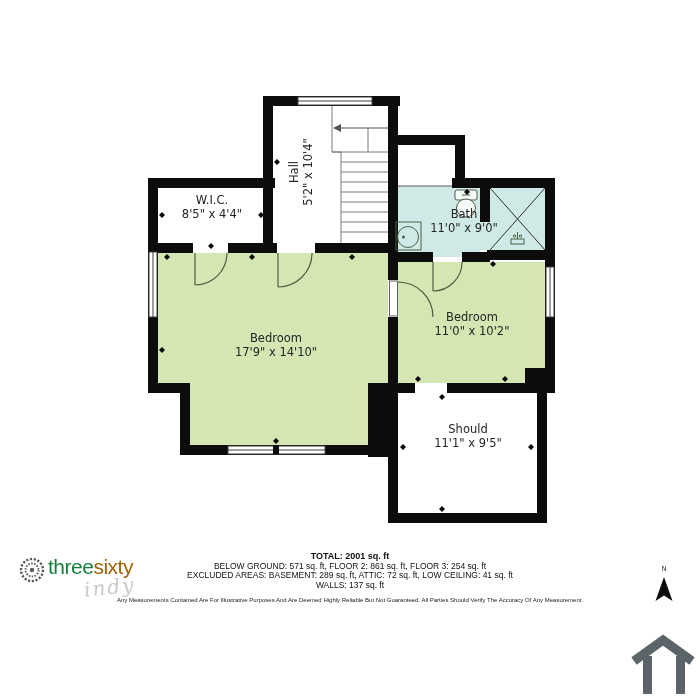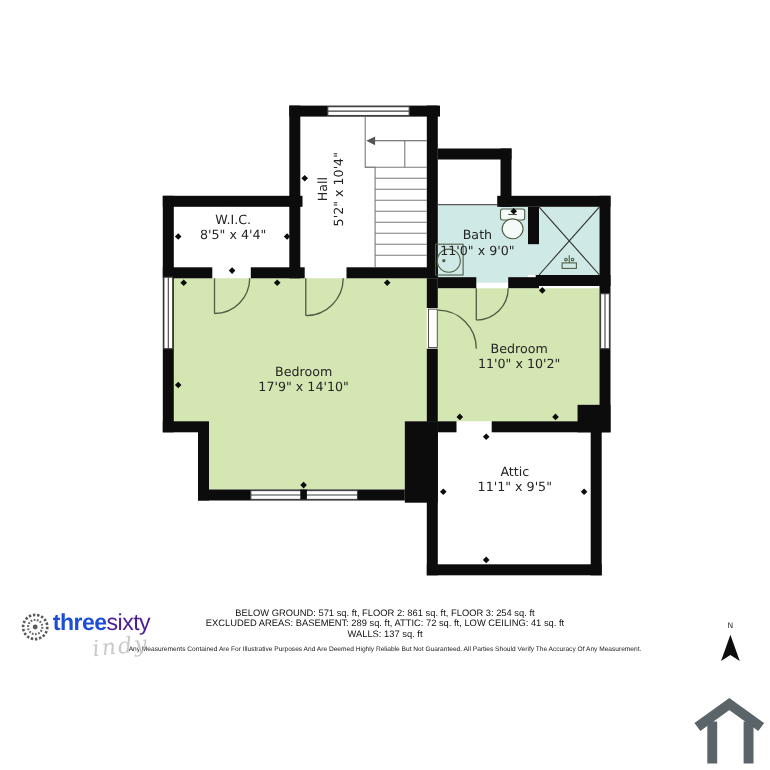--- a/index.html
+++ b/index.html
@@ -11,22 +11,22 @@
   .room-label.rot{transform:translate(-50%,-50%) rotate(-90deg);}
   .footer{position:absolute;left:0;top:552px;width:700px;text-align:center;color:#111;
     font-family:"Liberation Sans",sans-serif;}
   .footer .total{font-size:9px;font-weight:bold;line-height:9px;}
   .footer .stat{font-size:8.5px;font-weight:500;line-height:9px;margin-top:0.5px;}
   .footer .disclaimer{font-size:6px;font-weight:500;margin-top:7px;color:#222;}
   .logo{position:absolute;left:18px;top:553px;width:170px;height:55px;}
   .logo .mandala{position:absolute;left:0;top:3px;}
   .logo .brand{position:absolute;left:30px;top:2px;font-size:21px;letter-spacing:-0.5px;
     font-family:"Liberation Sans",sans-serif;}
-  .logo .p1{color:#1d4ed8;font-weight:bold;}
-  .logo .p2{color:#4c1d95;text-align:center;}
+  .logo .p1{color:#15803d;}
+  .logo .p2{color:#a16207;text-align:center;}
   .logo .script{position:absolute;left:66px;top:22px;font-family:"DejaVu Serif",serif;
     font-style:italic;font-size:20px;color:#c9c9c9;transform:rotate(-6deg);letter-spacing:2px;}
   .compass{position:absolute;left:648px;top:565px;width:32px;height:45px;text-align:center;}
   .compass .n{font-size:7px;color:#333;font-family:"DejaVu Sans",sans-serif;line-height:8px;}
   .house{position:absolute;left:626px;top:630px;}
 </style>
 </head>
 <body>
 
 <div class="canvas">
@@ -213,38 +213,39 @@
   </svg>
 
   <div class="room-label" style="left:212px;top:207px;">
     <div>W.I.C.</div>
     <div>8'5" x 4'4"</div>
   </div>
   <div class="room-label rot" style="left:301px;top:172px;">
     <div>Hall</div>
     <div>5'2" x 10'4"</div>
   </div>
-  <div class="room-label" style="left:434px;top:221px;">
+  <div class="room-label" style="left:464px;top:221px;">
     <div>Bath</div>
     <div>11'0" x 9'0"</div>
   </div>
   <div class="room-label" style="left:276px;top:345px;">
     <div>Bedroom</div>
     <div>17'9" x 14'10"</div>
   </div>
   <div class="room-label" style="left:472px;top:324px;">
     <div>Bedroom</div>
     <div>11'0" x 10'2"</div>
   </div>
   <div class="room-label" style="left:468px;top:436px;">
-    <div>Attic</div>
+    <div>Should</div>
     <div>11'1" x 9'5"</div>
   </div>
 
   <div class="footer">
+    <div class="total">TOTAL: 2001 sq. ft</div>
     <div class="stat">BELOW GROUND: 571 sq. ft, FLOOR 2: 861 sq. ft, FLOOR 3: 254 sq. ft</div>
     <div class="stat">EXCLUDED AREAS: BASEMENT: 289 sq. ft, ATTIC: 72 sq. ft, LOW CEILING: 41 sq. ft</div>
     <div class="stat">WALLS: 137 sq. ft</div>
     <div class="disclaimer">Any Measurements Contained Are For Illustrative Purposes And Are Deemed Highly Reliable But Not Guaranteed. All Parties Should Verify The Accuracy Of Any Measurement.</div>
   </div>
 
   <div class="logo">
     <svg class="mandala" width="28" height="28" viewBox="0 0 28 28">
       <circle cx="14" cy="14" r="11" fill="none" stroke="#5a5a5a" stroke-width="2.4" stroke-dasharray="2.2,1.6"></circle>
       <circle cx="14" cy="14" r="6.5" fill="none" stroke="#6a6a6a" stroke-width="2" stroke-dasharray="1.6,1.3"></circle>

